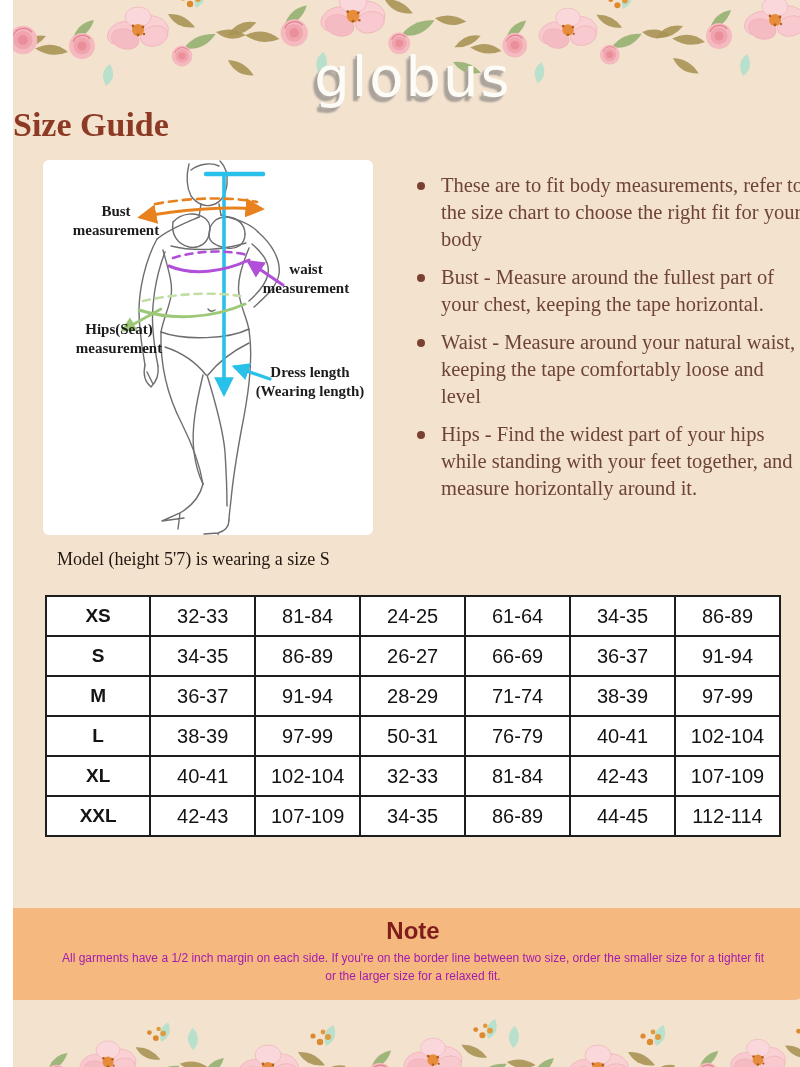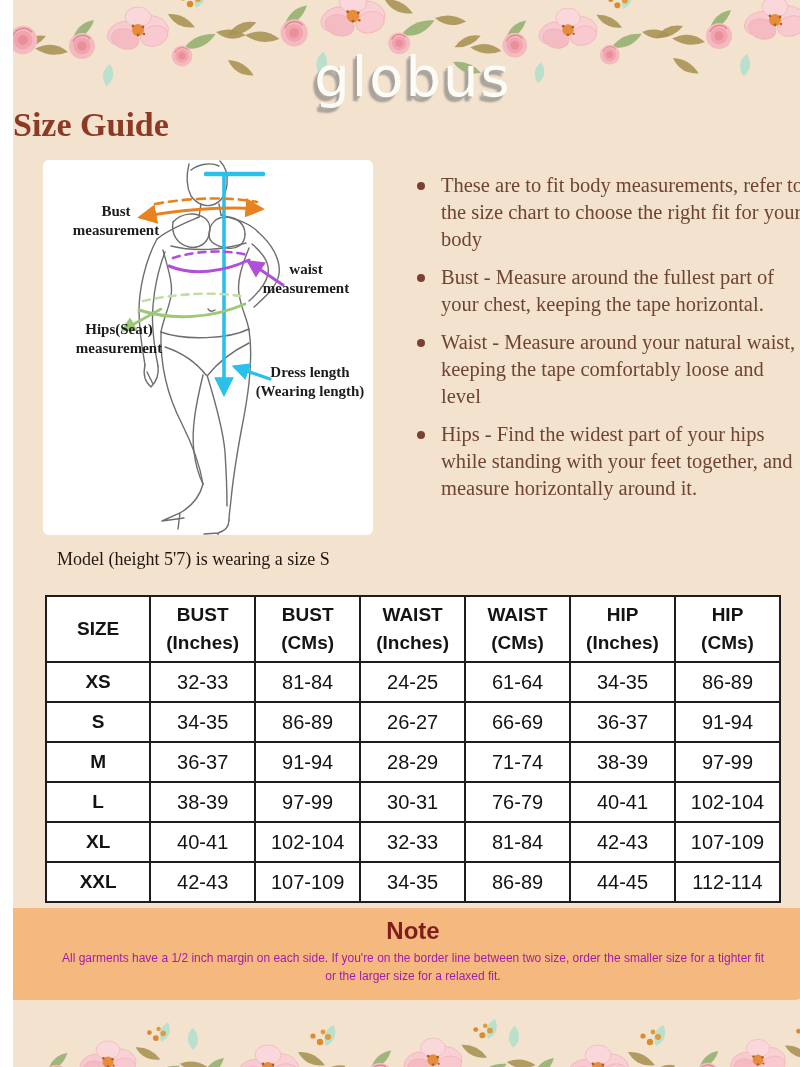--- a/index.html
+++ b/index.html
@@ -257,35 +257,20 @@
     <colgroup>
       <col style="width:14.2%">
         <col style="width:14.3%">
         <col style="width:14.3%">
       <col style="width:14.3%">
         <col style="width:14.3%">
         <col style="width:14.3%">
         <col style="width:14.3%">
     </colgroup>
     <tbody>
-        <tr>
-      <th>SIZE</th>
-      <th>BUST
-(Inches)</th>
-      <th>BUST
-(CMs)</th>
-      <th>WAIST
-(Inches)</th>
-      <th>WAIST
-(CMs)</th>
-      <th>HIP
-(Inches)</th>
-      <th>HIP
-(CMs)</th>
-    </tr>
     <tr>
       <td class="sz">XS</td>
       <td>32-33</td>
       <td>81-84</td>
       <td>24-25</td>
       <td>61-64</td>
       <td>34-35</td>
       <td>86-89</td>
     </tr>
     <tr>
@@ -303,21 +288,21 @@
       <td>91-94</td>
       <td>28-29</td>
       <td>71-74</td>
       <td>38-39</td>
       <td>97-99</td>
     </tr>
     <tr>
       <td class="sz">L</td>
       <td>38-39</td>
       <td>97-99</td>
-      <td>30-31</td>
+      <td>50-31</td>
       <td>76-79</td>
       <td>40-41</td>
       <td>102-104</td>
     </tr>
     <tr>
       <td class="sz">XL</td>
       <td>40-41</td>
       <td>102-104</td>
       <td>32-33</td>
       <td>81-84</td>

